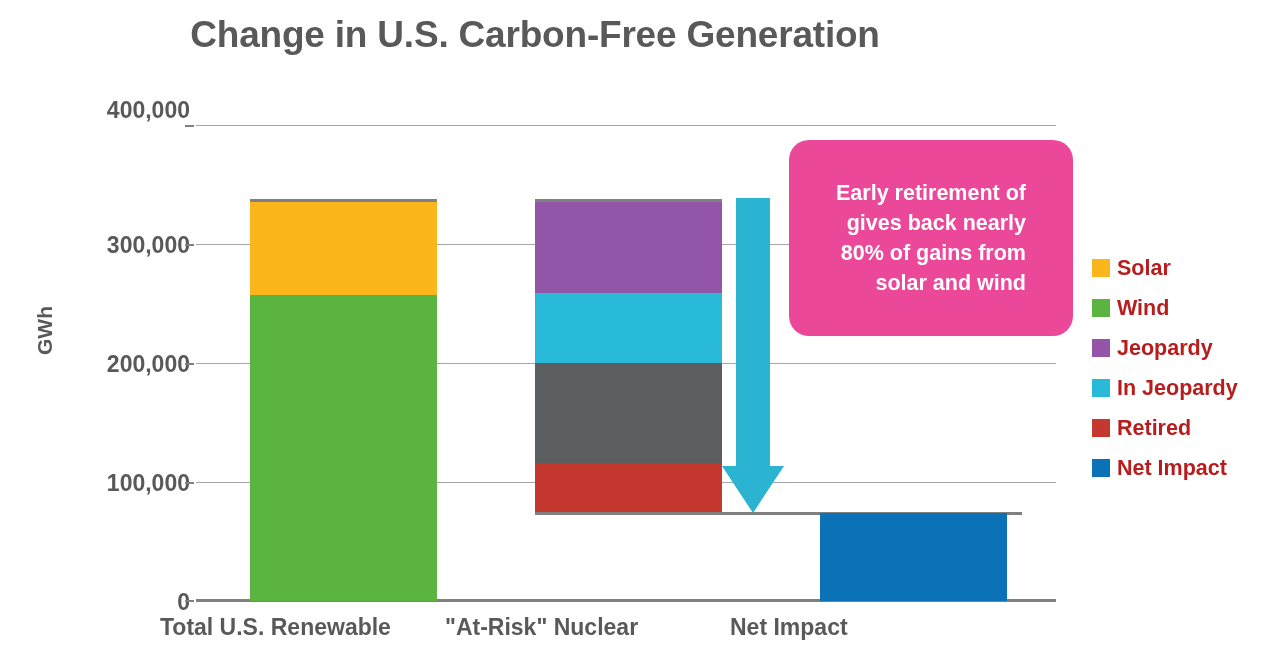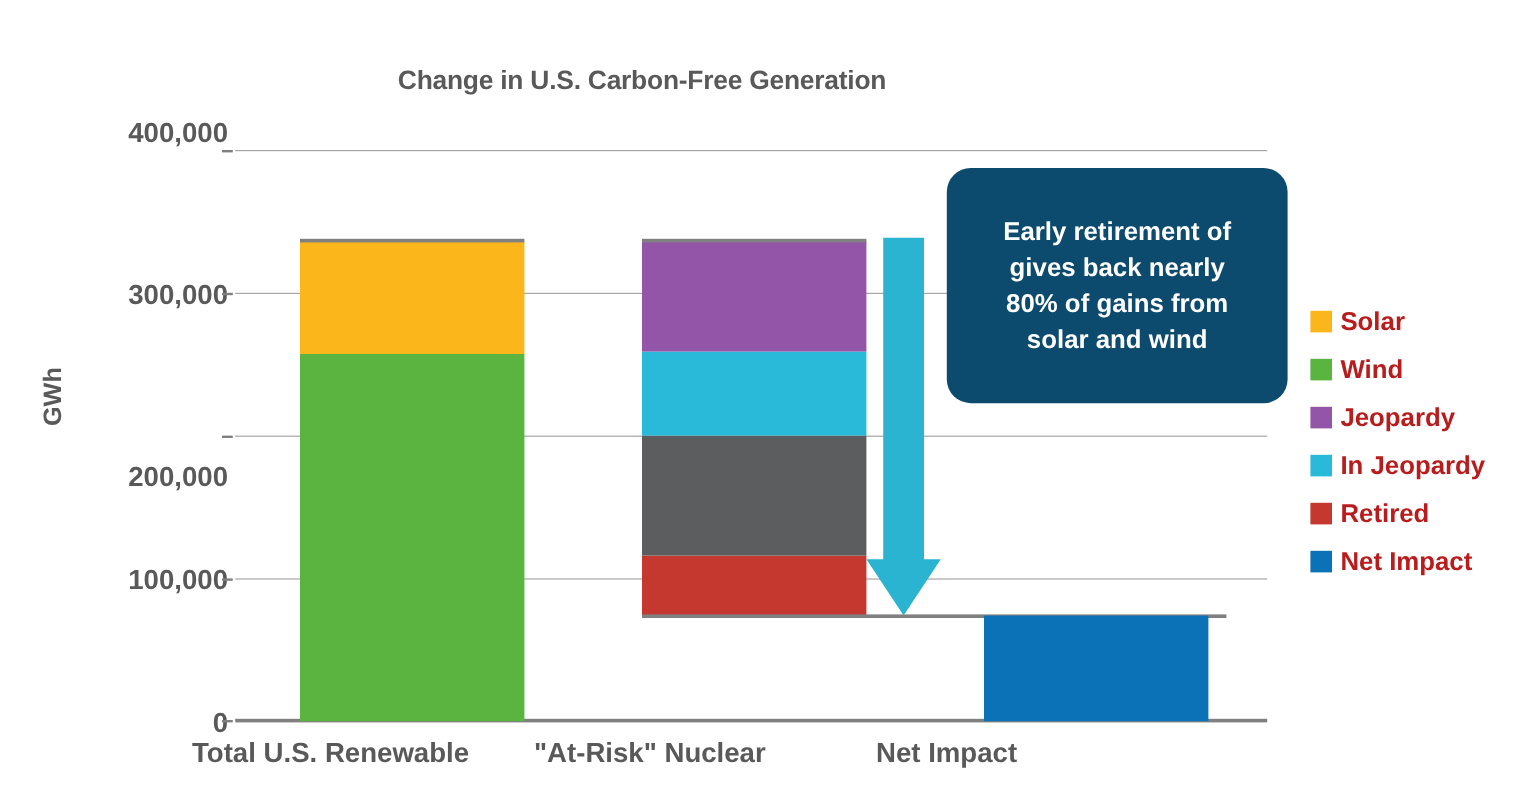--- a/index.html
+++ b/index.html
@@ -22,26 +22,25 @@
     height: 658px;
   }
 
   
   .chart-title {
     position: absolute;
     left: 0;
     top: 14px;
     width: 1070px;
     text-align: center;
-    font-size: 22px;
+    font-size: 37px;
     font-weight: bold;
     color: #595959;
     letter-spacing: -0.2px;
     white-space: nowrap;
-    margin-top: 40px;
   }
 
   
   .plot-area {
     position: absolute;
     left: 196px;
     top: 125px;
     width: 860px;
     height: 476px;
   }
@@ -124,27 +123,27 @@
     height: 315px;
   }
 
   
   .callout {
     position: absolute;
     left: 789px;
     top: 140px;
     width: 284px;
     height: 196px;
-    background: #0c4a6e;
+    background: #ec4899;
     border-radius: 20px;
     color: #ffffff;
     font-size: 21.5px;
     font-weight: bold;
     line-height: 30px;
-    text-align: center;
+    text-align: right;
     display: flex;
     align-items: center;
     justify-content: center;
     padding: 0 12px;
     box-sizing: border-box;
   }
 
   
   .legend {
     position: absolute;
@@ -174,21 +173,21 @@
 <body>
 
 <div id="chart-root">
 
   <div class="chart-title">Change in U.S. Carbon-Free Generation</div>
 
   <div class="axis-title-y">GWh</div>
 
   <div class="ylabel" style="top:97px;">400,000</div>
   <div class="ylabel" style="top:232px;">300,000</div>
-  <div class="ylabel" style="top:351px;margin-top:33px;">200,000</div>
+  <div class="ylabel" style="top:351px;">200,000</div>
   <div class="ylabel" style="top:470px;">100,000</div>
   <div class="ylabel" style="top:589px;">0</div>
 
   <div class="plot-area">
 
     <div class="gridline" style="top:0px;"></div>
     <div class="ytick" style="top:0px;"></div>
 
     <div class="gridline" style="top:119px;"></div>
     <div class="ytick" style="top:119px;"></div>

